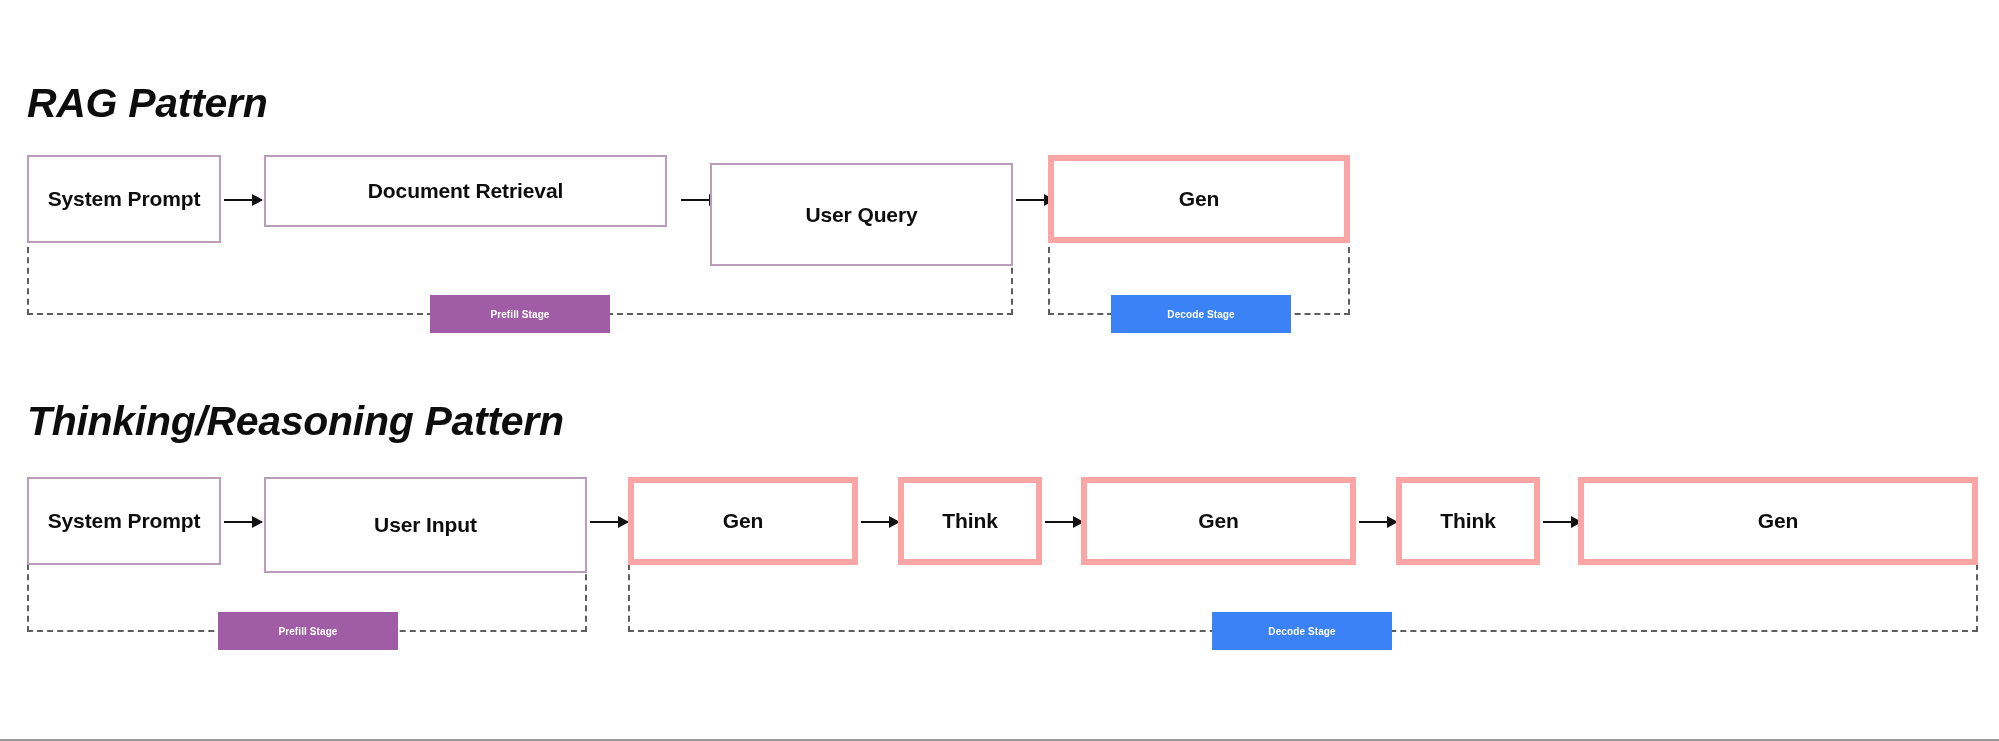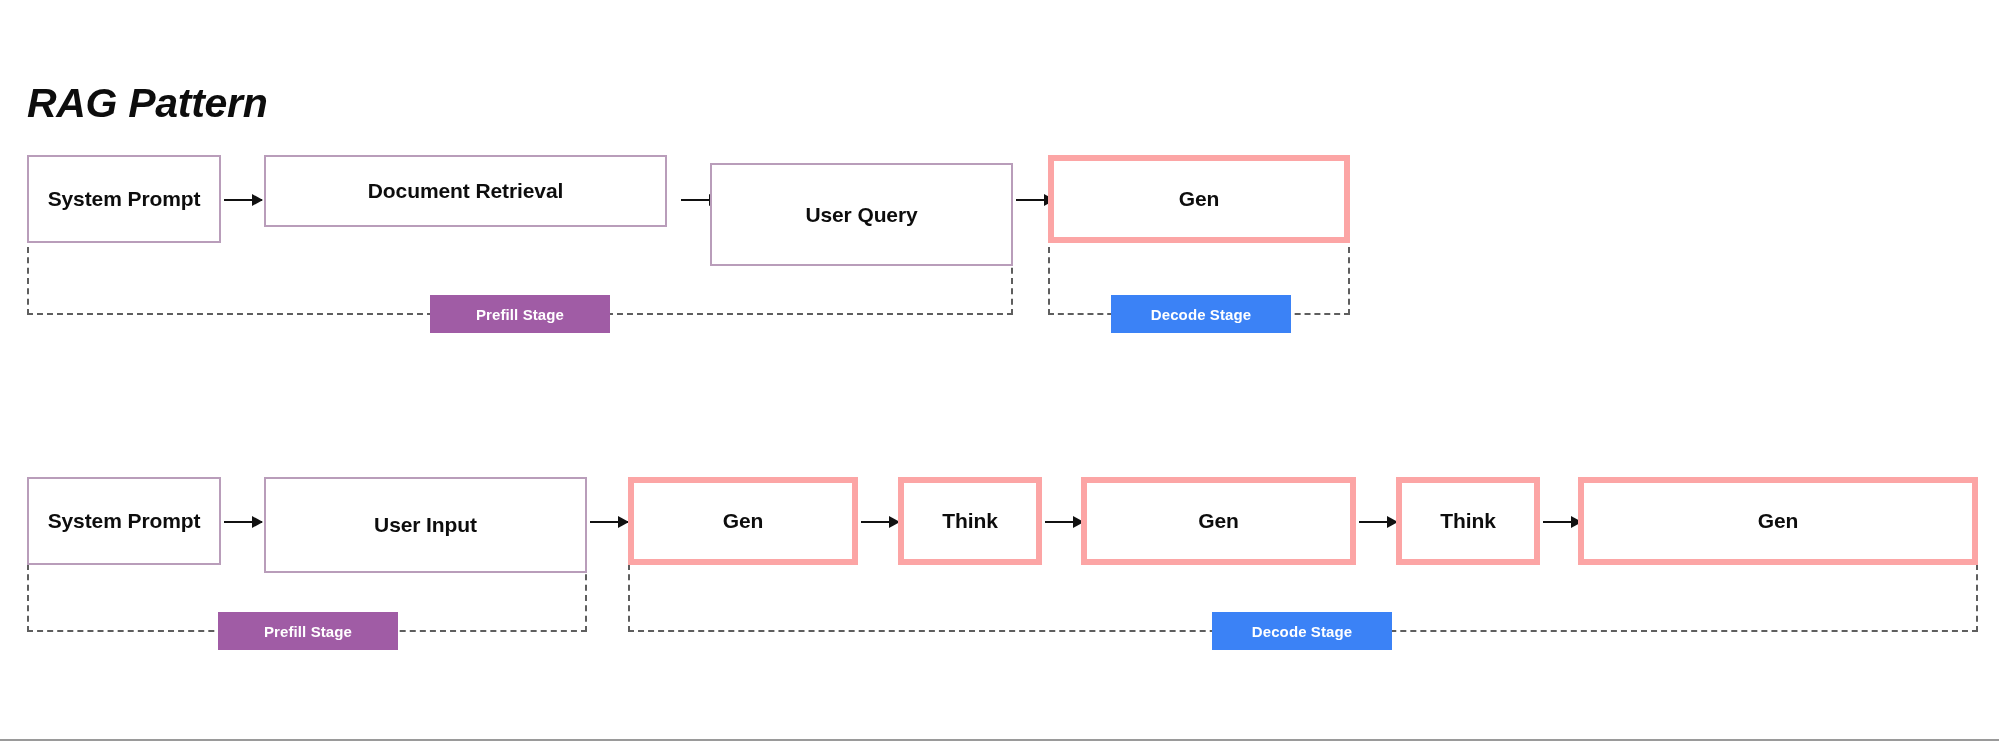--- a/index.html
+++ b/index.html
@@ -80,21 +80,21 @@
     border-top: none;
   }
 
   
   .badge {
     position: absolute;
     box-sizing: border-box;
     display: flex;
     align-items: center;
     justify-content: center;
-    font-size: 15px;
+    font-size: 10px;
     font-weight: bold;
     color: #ffffff;
     letter-spacing: 0.1px;
     white-space: nowrap;
   }
   .badge.prefill { background: #a05ca5; }
   .badge.decode  { background: #3b82f6; }
 </style>
 </head>
 <body>
@@ -117,20 +117,21 @@
   <div class="node light" style="left:710px; top:156px; width:303px; height:103px;margin-top:7px;">User Query</div>
 
   <div class="arrow" style="left:1016px; top:199px; width:38px;"></div>
 
   <div class="node dark" style="left:1048px; top:155px; width:302px; height:88px;">Gen</div>
 
   <div class="badge prefill" style="left:430px; top:295px; width:180px; height:38px;">Prefill Stage</div>
 
   <div class="badge decode" style="left:1111px; top:295px; width:180px; height:38px;">Decode Stage</div>
 
+  <div class="section-title" style="left:27px; top:398px;">Thinking/Reasoning  Pattern</div>
 
   <div class="bracket" style="left:27px; top:564px; width:560px; height:68px;"></div>
   <div class="bracket" style="left:628px; top:564px; width:1350px; height:68px;"></div>
 
   <div class="node light" style="left:27px; top:477px; width:194px; height:88px;">System Prompt</div>
 
   <div class="arrow" style="left:224px; top:521px; width:38px;"></div>
 
   <div class="node light" style="left:264px; top:477px; width:323px; height:96px;">User Input</div>
 

